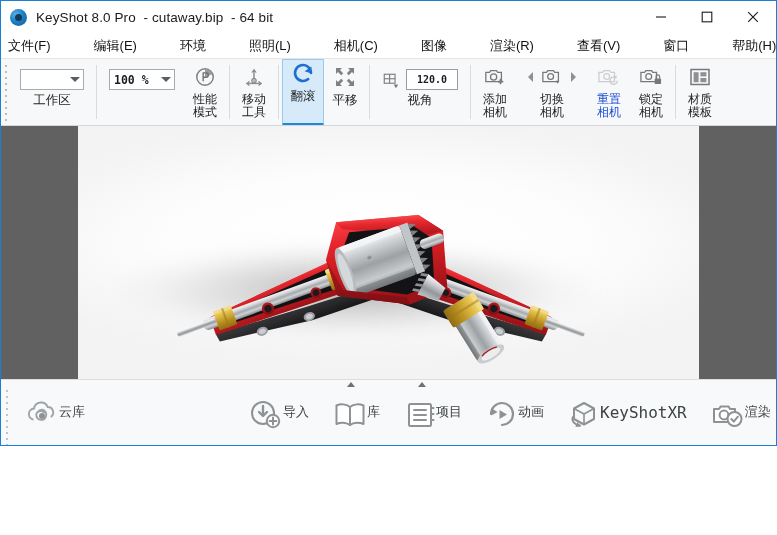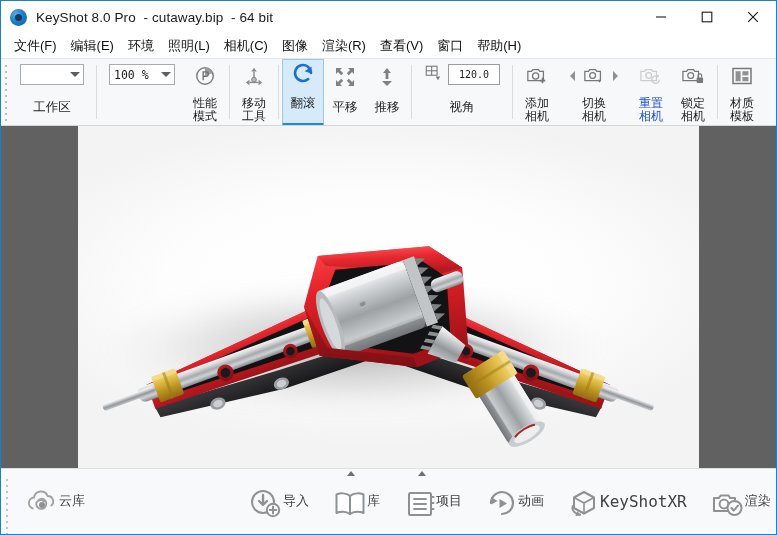--- a/index.html
+++ b/index.html
@@ -6,21 +6,21 @@
     margin: 0; padding: 0;
     background: #ffffff;
   }
   body {
     width: 777px; height: 535px;
     font-family: "Liberation Sans", "DejaVu Sans", sans-serif;
     overflow: hidden;
     -webkit-font-smoothing: antialiased;
   }
   .app {
-    width: 777px; height: 535px;
+    width: 777px; height: 446px;
     position: relative;
     box-sizing: border-box;
     border: 1px solid #1b7fd4;
     background: #ffffff;
     display: flex;
     flex-direction: column;
     overflow: hidden;
   }
 
   
@@ -68,22 +68,22 @@
   }
   .win-btn svg { display: block; }
 
   
   .menubar {
     height: 24px;
     flex: 0 0 24px;
     background: #ffffff;
     display: flex;
     align-items: center;
-    padding-left: 6px;
     box-sizing: border-box;
+    gap: 29px;
   }
   .menu-item {
     font-size: 13px;
     color: #111111;
     padding: 2px 7px;
     line-height: 18px;
     white-space: nowrap;
     cursor: default;
   }
 
@@ -140,32 +140,33 @@
   }
   .tb-icon {
     height: 26px;
     display: flex; align-items: center; justify-content: center;
   }
   .tb-label {
     font-size: 12.5px;
     color: #1d1d1d;
     text-align: center;
     line-height: 13px;
-    margin-top: 10px;
+    margin-top: 3px;
     white-space: pre-line;
     font-family: "DejaVu Sans", "Liberation Sans", sans-serif;
   }
   .tb-label.sm { font-size: 12px; }
   .tb-cell.disabled .tb-label { color: #1d4ed8; }
   .tb-cell.disabled .tb-icon { opacity: 0.33; }
 
   
   .widget-row {
-    display: flex; align-items: flex-start; justify-content: center;
+    display: flex; align-items: flex-end; justify-content: center;
     height: 26px;
+    font-weight: bold;
   }
   .combo {
     width: 64px; height: 21px;
     background: #ffffff;
     border: 1px solid #a9acae;
     box-sizing: border-box;
     display: flex; align-items: center;
     padding: 0 3px 0 4px;
     font-size: 11.5px;
     color: #1d1d1d;
@@ -406,30 +407,20 @@
             <path d="M12 12 L5 5 L5 9 L2 9 M5 5 L9 5" fill="none" stroke="#8a8c8f" stroke-width="0"></path>
             <path d="M3 3 l6 0 -2 2 3.2 3.2 -2 2 L5 7 l-2 2 z" fill="#7f8184"></path>
             <path d="M21 3 l-6 0 2 2 -3.2 3.2 2 2 L19 7 l2 2 z" fill="#7f8184"></path>
             <path d="M3 21 l6 0 -2 -2 3.2 -3.2 -2 -2 L5 17 l-2 -2 z" fill="#7f8184"></path>
             <path d="M21 21 l-6 0 2 -2 -3.2 -3.2 2 -2 L19 17 l2 -2 z" fill="#7f8184"></path>
           </svg>
         </div>
         <div class="tb-label">平移</div>
       </div>
 
-      <div class="tb-cell">
-        <div class="tb-icon">
-          <svg width="24" height="24" viewBox="0 0 24 24">
-            <path d="M12 3 l4 5 h-8 z" fill="#7f8184"></path>
-            <rect x="10.6" y="8" width="2.8" height="6" fill="#7f8184"></rect>
-            <path d="M12 21 l5 -5 h-10 z" fill="#7f8184"></path>
-          </svg>
-        </div>
-        <div class="tb-label">推移</div>
-      </div>
     </div>
 
     <div class="tb-sep"></div>
 
     <div class="tb-group">
       <div class="tb-cell cell-wide">
         <div class="widget-row">
           <span style="display:flex;align-items:center;margin-right:6px;">
             <svg width="18" height="18" viewBox="0 0 20 20">
               <rect x="2.5" y="2.5" width="12" height="10" fill="none" stroke="#76797c" stroke-width="1.2"></rect>

